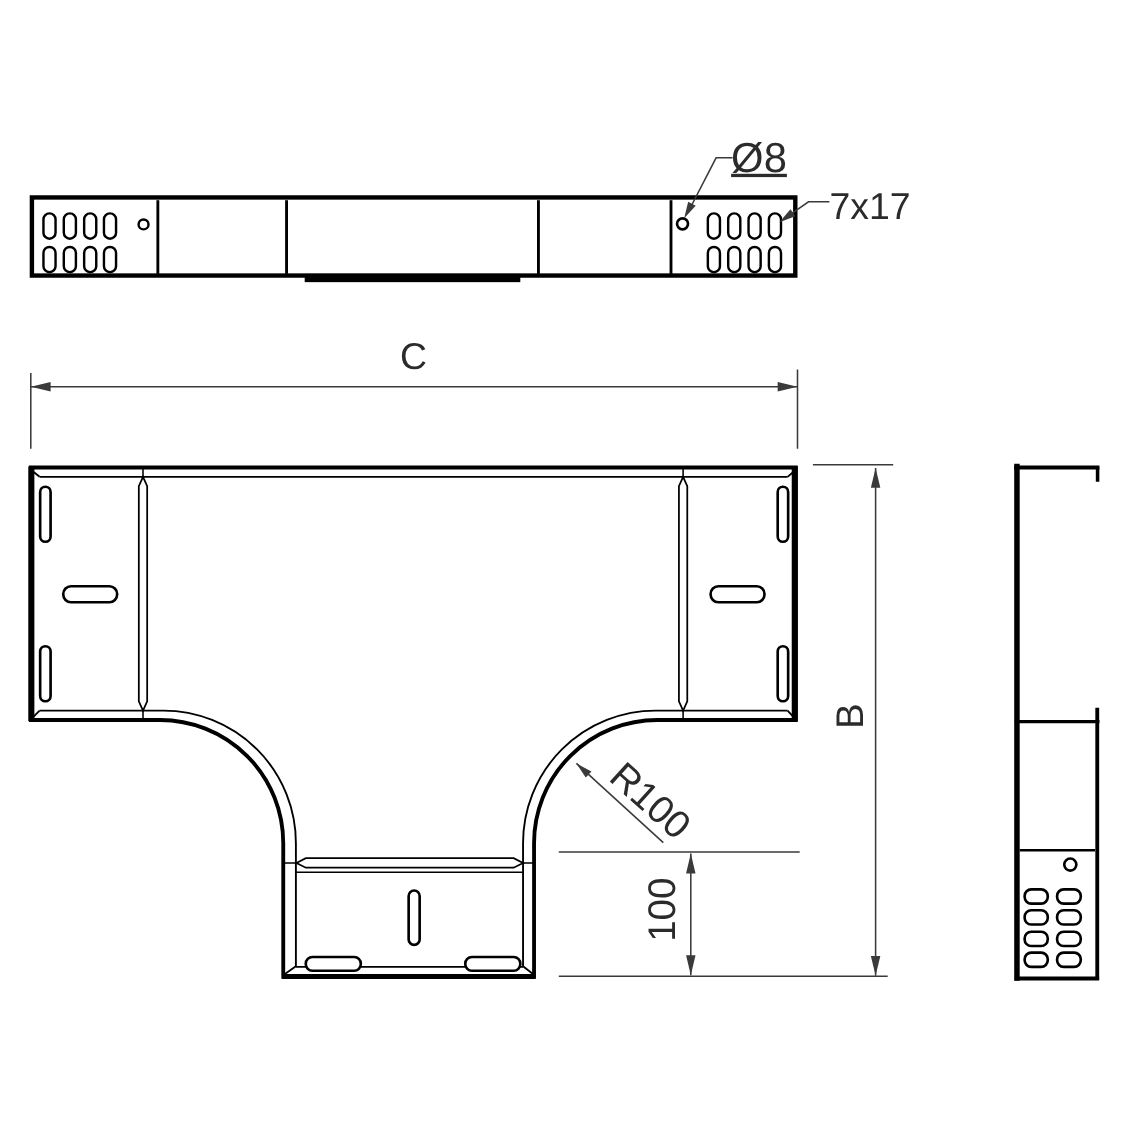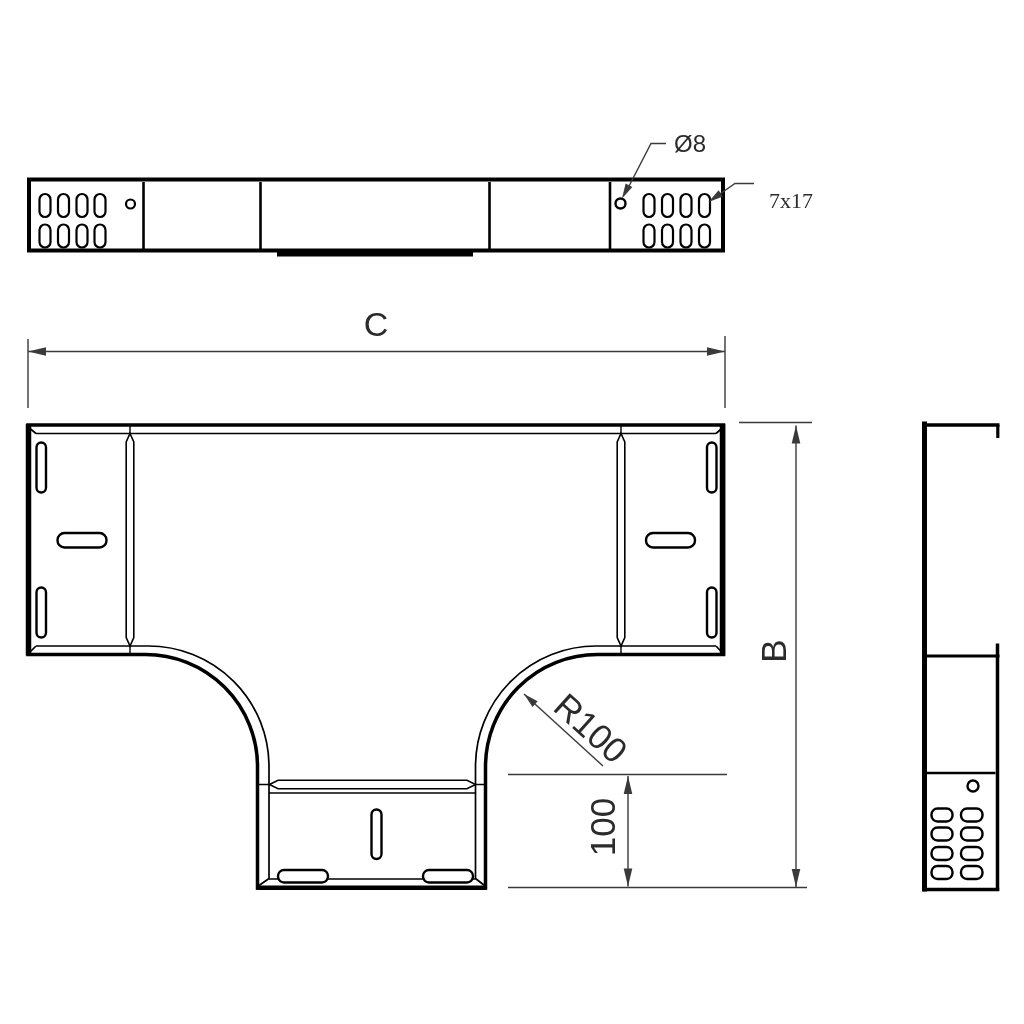--- a/index.html
+++ b/index.html
@@ -192,17 +192,17 @@
   </svg>
 
   <div class="lbl" style="left:376px;top:324px;font-size:34px;">C</div>
 
   <div class="lbl r90" style="left:773px;top:651px;font-size:35px;">B</div>
 
   <div class="lbl r42" style="left:591px;top:728px;font-size:35px;">R100</div>
 
   <div class="lbl r90" style="left:602px;top:827px;font-size:35px;">100</div>
 
-  <div class="lbl" style="left:690px;top:144px;font-size:24px;">Ø8</div>
-
-  <div class="lbl" style="left:791px;top:201px;font-size:22px;font-family:Liberation Serif, serif;">7x17</div>
+  <div class="lbl" style="left:690px;top:144px;font-size:38px;text-decoration:underline;">Ø8</div>
+
+  <div class="lbl" style="left:791px;top:188px;font-size:34px;">7x17</div>
 
 </div>
 
 </body></html>

